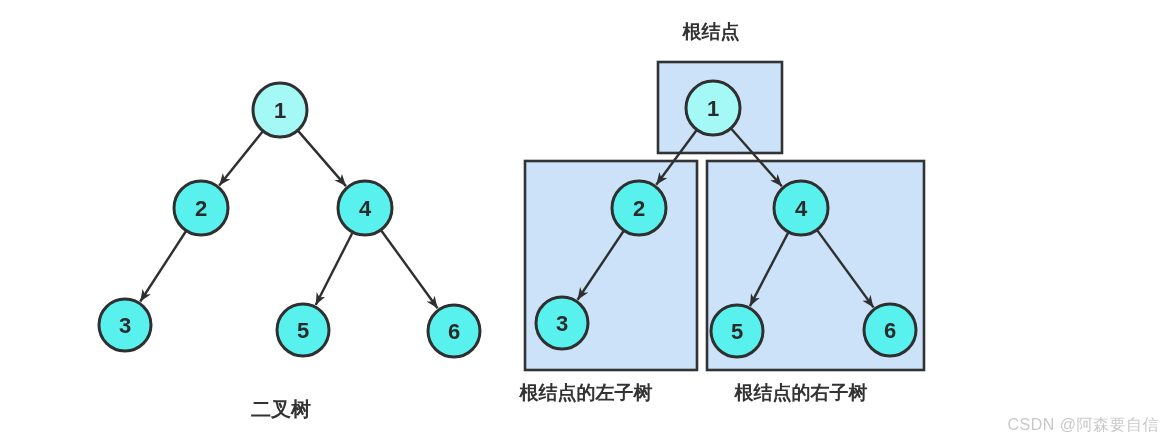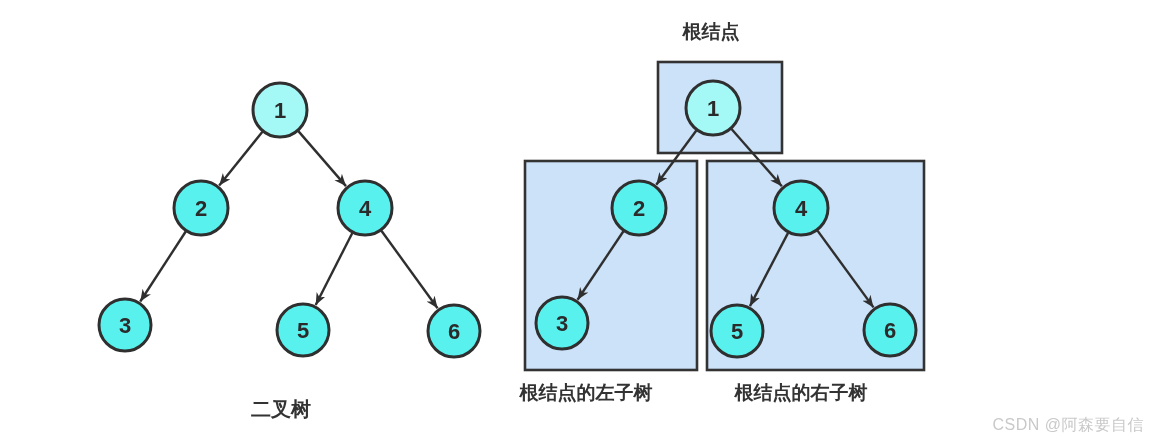--- a/index.html
+++ b/index.html
@@ -13,21 +13,21 @@
     width: 1163px;
     height: 446px;
     background: #ffffff;
     overflow: hidden;
   }
   svg text {
     font-family: "Liberation Sans", "DejaVu Sans", sans-serif;
   }
   .watermark {
     position: absolute;
-    right: 19px;
+    right: 4px;
     bottom: 10px;
     font-size: 16px;
     color: #c9c9c9;
     letter-spacing: 0.5px;
     user-select: none;
   }
 </style>
 </head>
 <body>
 

